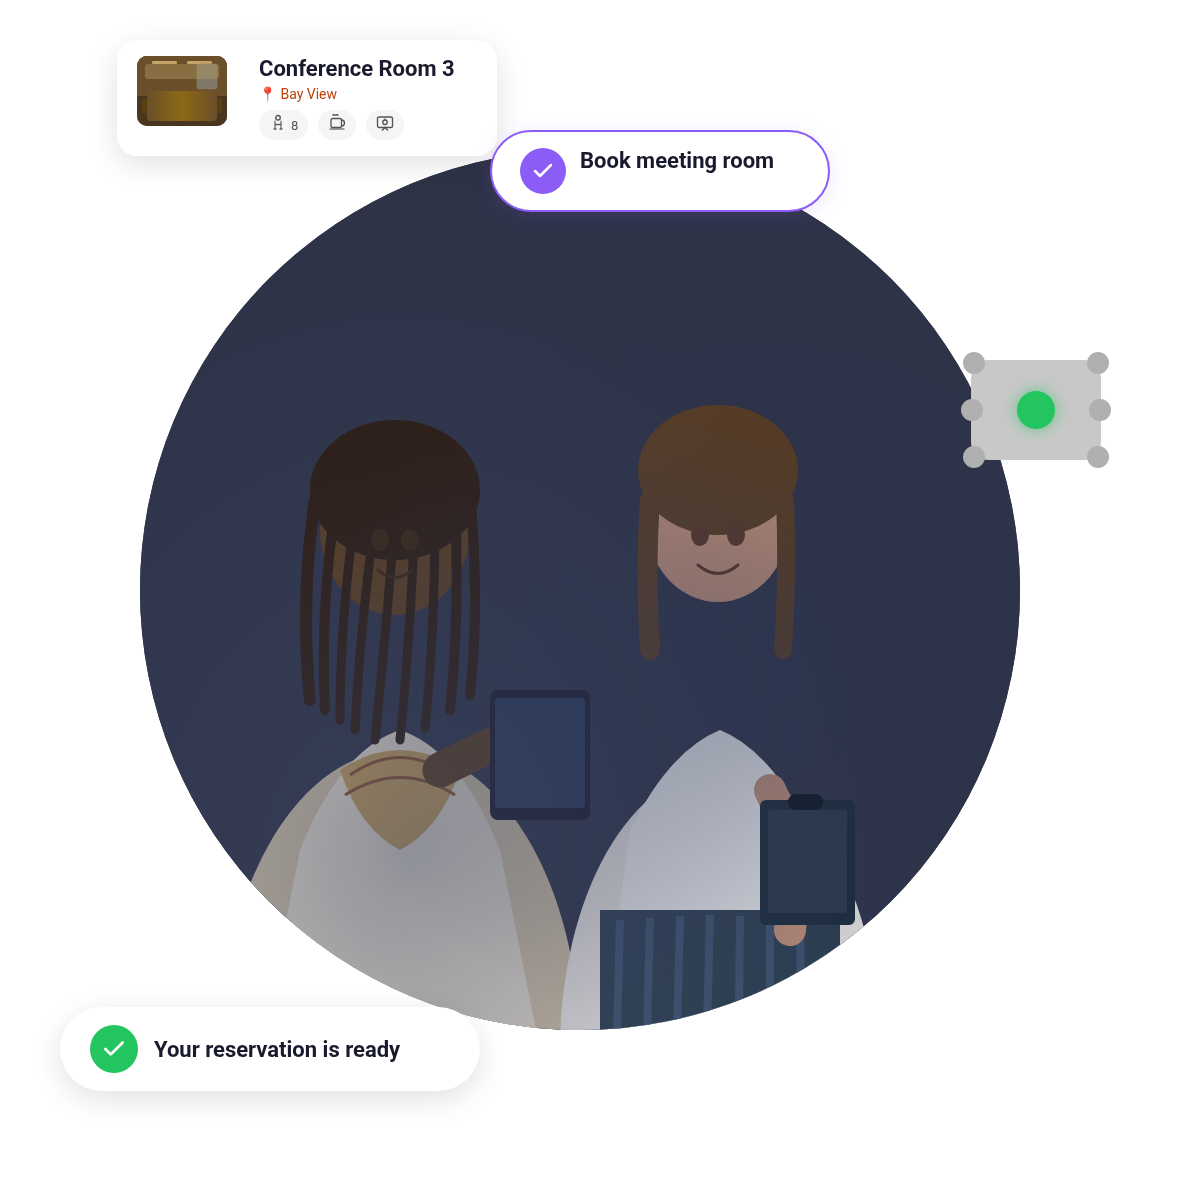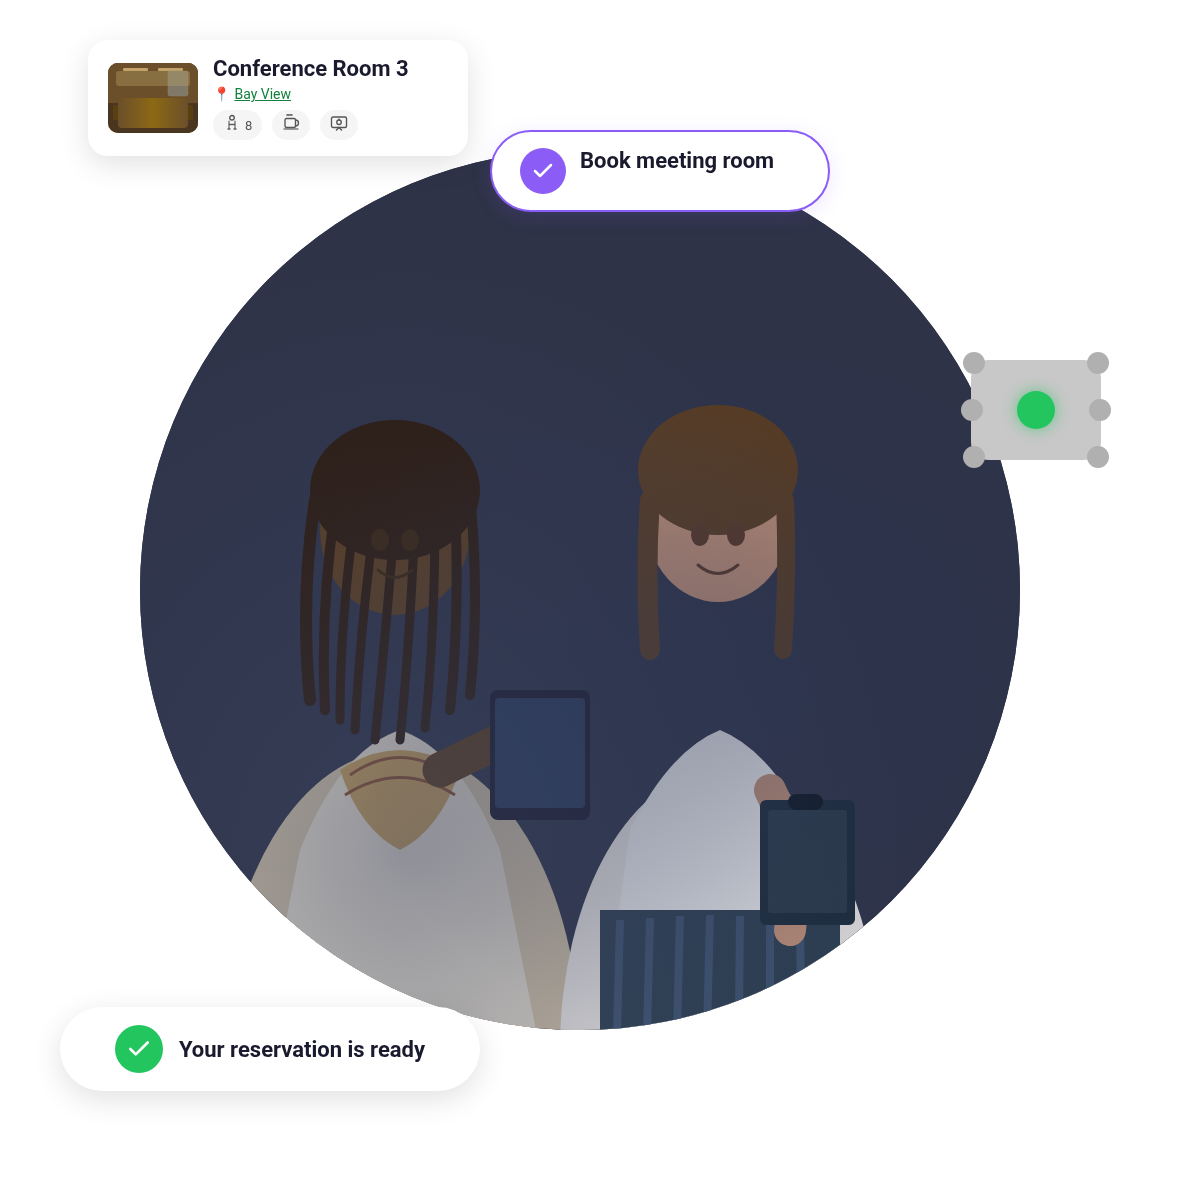--- a/index.html
+++ b/index.html
@@ -18,27 +18,26 @@
     .scene {
       position: relative;
       width: 1181px;
       height: 1181px;
     }
 
     
     .room-card {
       position: absolute;
       top: 40px;
-      left: 88px;
+      left: 117px;
       background: #ffffff;
       border-radius: 20px;
       padding: 16px 20px;
       display: flex;
-      align-items: center;
-      gap: 15px;
+      gap: 32px;
       box-shadow: 0 8px 30px rgba(0,0,0,0.12);
       z-index: 10;
       min-width: 380px;
     }
 
     .room-thumbnail {
       width: 90px;
       height: 70px;
       border-radius: 10px;
       background: linear-gradient(135deg, #8b6914 0%, #c4a35a 30%, #6b4f2a 60%, #4a3520 100%);
@@ -88,22 +87,21 @@
       margin-bottom: 8px;
     }
 
     .location-pin {
       color: #8b5cf6;
       font-size: 14px;
     }
 
     .location-text {
       font-size: 14px;
-      color: #15803d;
-      text-decoration: underline;
+      color: #c2410c;
     }
 
     .room-amenities {
       display: flex;
       align-items: center;
       gap: 10px;
     }
 
     .amenity {
       display: flex;
@@ -209,21 +207,20 @@
       left: 60px;
       background: #ffffff;
       border-radius: 50px;
       padding: 18px 30px;
       display: flex;
       align-items: center;
       gap: 16px;
       box-shadow: 0 8px 30px rgba(0,0,0,0.12);
       z-index: 10;
       min-width: 420px;
-      justify-content: center;
     }
 
     .reservation-icon {
       width: 48px;
       height: 48px;
       background: #22c55e;
       border-radius: 50%;
       display: flex;
       align-items: center;
       justify-content: center;

